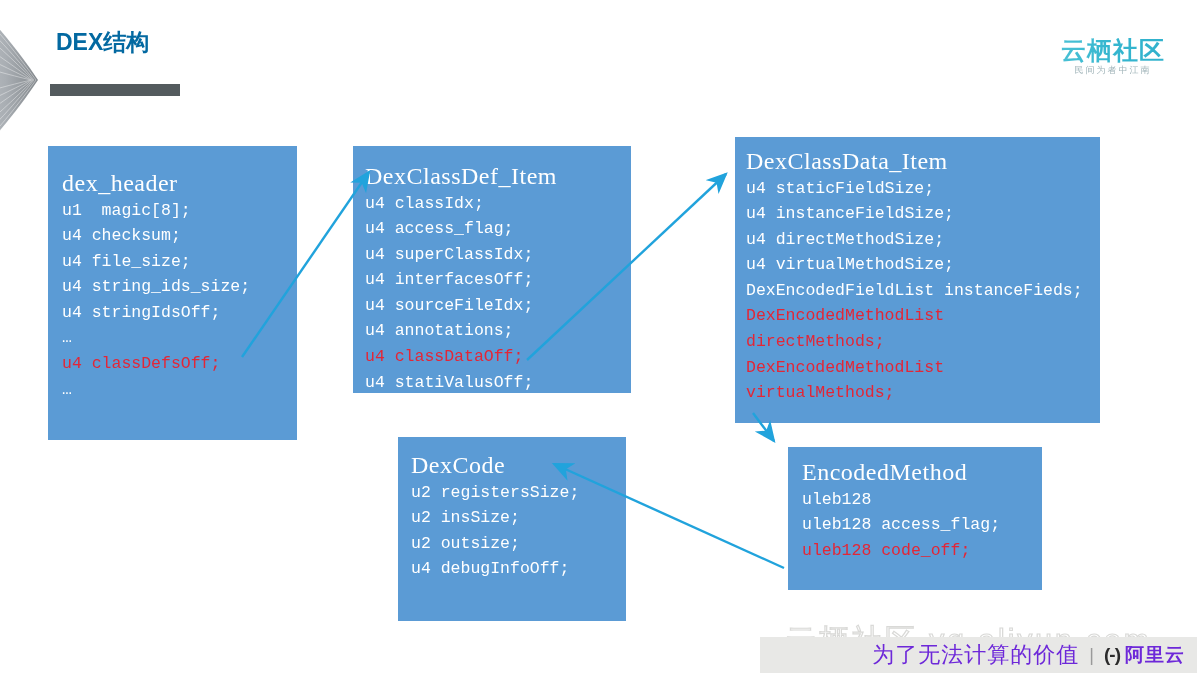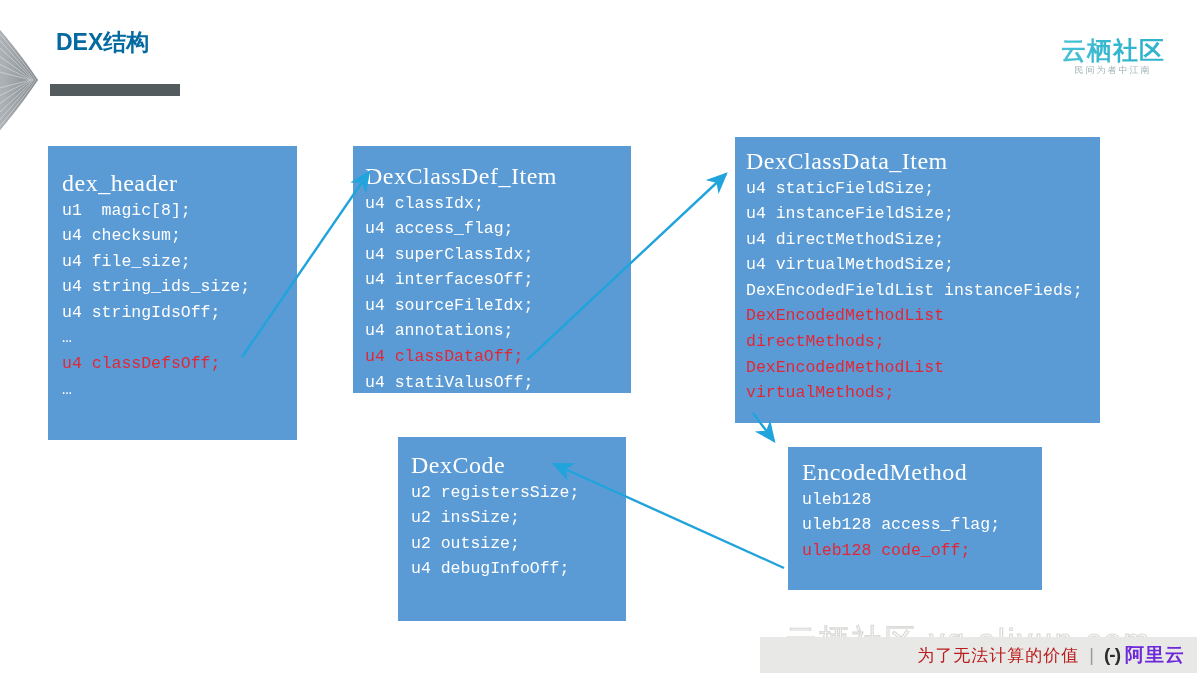--- a/index.html
+++ b/index.html
@@ -144,22 +144,22 @@
     height: 36px;
     background: #e8e8e6;
     display: flex;
     align-items: center;
     justify-content: flex-end;
     padding-right: 12px;
     box-sizing: border-box;
     gap: 8px;
   }
   .footer-tag {
-    font-size: 17px;
-    color: #b91c1c;
+    font-size: 22px;
+    color: #6d28d9;
     font-family: "Liberation Sans", sans-serif;
     letter-spacing: 1px;
     white-space: nowrap;
   }
   .footer-sep {
     color: #9a9a9a;
     font-size: 18px;
     padding: 0 2px;
   }
   .ali-logo {

